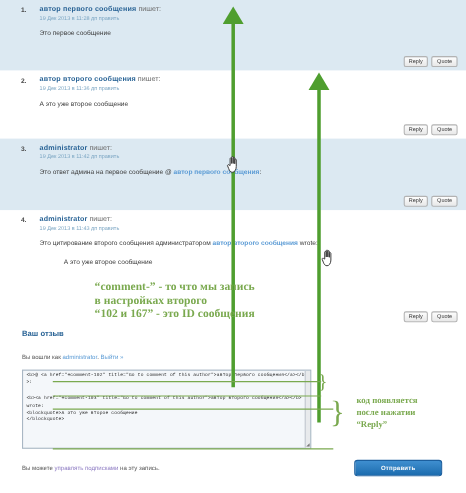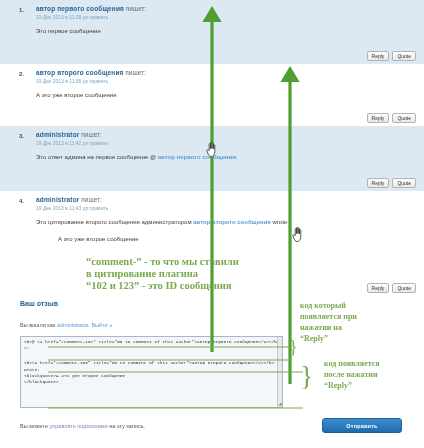--- a/index.html
+++ b/index.html
@@ -370,31 +370,25 @@
     <line x1="48" y1="360" x2="292" y2="360" stroke="#7aa94f" stroke-width="1.1"></line>
 
     <line x1="48" y1="372" x2="303" y2="372" stroke="#7aa94f" stroke-width="1.1"></line>
     <line x1="48" y1="408" x2="303" y2="408" stroke="#7aa94f" stroke-width="1.1"></line>
   </svg>
 
   <div class="brace brace-reply">}</div>
   <div class="brace brace-quote">}</div>
 
   <div class="annot annot-main">
-    <div>“comment-” - то что мы ставили</div>
-    <div>в цитирование плагина</div>
-    <div>“102 и 123” - это ID сообщения</div>
+    <div>“comment-” - то что мы запись</div>
+    <div>в настройках второго</div>
+    <div>“102 и 167” - это ID сообщения</div>
   </div>
 
-  <div class="annot annot-reply">
-    <div>код который</div>
-    <div>появляется при</div>
-    <div>нажатии на</div>
-    <div>“Reply”</div>
-  </div>
 
   <div class="annot annot-quote">
     <div>код появляется</div>
     <div>после нажатии</div>
     <div>“Reply”</div>
   </div>
 
   <svg class="cursor cursor-1" viewBox="0 0 14 17">
     <path d="M4.2,9.5 L4.2,3.2 C4.2,2.3 5.6,2.3 5.6,3.2 L5.6,7.6 L5.6,2.0 C5.6,1.1 7.0,1.1 7.0,2.0 L7.0,7.6 L7.0,2.6 C7.0,1.7 8.4,1.7 8.4,2.6 L8.4,7.9 L8.4,4.3 C8.4,3.4 9.8,3.4 9.8,4.3 L9.8,10.4 C9.8,13.4 8.2,15.6 6.3,15.6 C4.6,15.6 3.6,14.3 2.9,12.3 L1.9,9.8 C1.5,8.9 2.8,8.2 3.3,9.1 Z" fill="#ffffff" stroke="#3a3a3a" stroke-width="0.9"></path>
   </svg>

